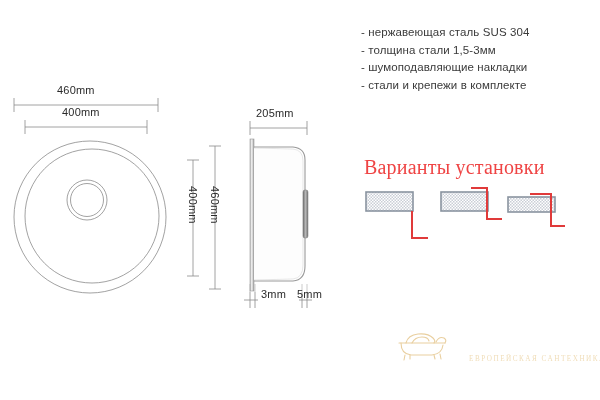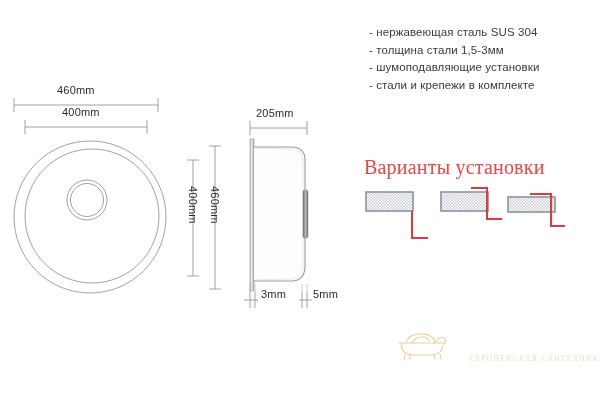--- a/index.html
+++ b/index.html
@@ -19,21 +19,20 @@
     position: absolute;
     left: 0; top: 0;
     width: 600px; height: 400px;
   }
   
   .spec-list {
     position: absolute;
     left: 361px;
     top: 24px;
     width: 232px;
-    margin-left: 8px;
   }
   .spec-item {
     font-size: 11.5px;
     line-height: 17.5px;
     color: #3a3a3a;
     white-space: nowrap;
     letter-spacing: 0.1px;
   }
   
   .variants-title {
@@ -200,33 +199,33 @@
   </g>
   <g>
     <rect x="508" y="197" width="47" height="15" fill="url(#hatch)" stroke="#8a94a0" stroke-width="1.6"></rect>
     <path d="M530,194 L551,194 L551,226 L565,226" fill="none" stroke="#e03a3a" stroke-width="2"></path>
   </g>
 </svg>
 
 <div class="spec-list">
   <div class="spec-item">- нержавеющая сталь SUS 304</div>
   <div class="spec-item">- толщина стали 1,5-3мм</div>
-  <div class="spec-item">- шумоподавляющие установки</div>
+  <div class="spec-item">- шумоподавляющие накладки</div>
   <div class="spec-item">- стали и крепежи в комплекте</div>
 </div>
 
 <div class="variants-title">Варианты установки</div>
 
 <div class="dim" style="left:57px; top:84px;">460mm</div>
 <div class="dim" style="left:62px; top:106px;">400mm</div>
 <div class="dim vert" style="left:199px; top:186px;">400mm</div>
 <div class="dim vert" style="left:221px; top:186px;">460mm</div>
 <div class="dim" style="left:256px; top:107px;">205mm</div>
 <div class="dim" style="left:261px; top:288px;">3mm</div>
-<div class="dim" style="left:313px; top:288px;">5mm</div>
+<div class="dim" style="left:297px; top:288px;">5mm</div>
 
 <div class="logo">
   <svg class="logo-mark" width="52" height="32" viewBox="0 0 52 32">
     <g fill="none" stroke="#e9cf9f" stroke-width="1.1" stroke-linecap="round">
       <path d="M3,13 Q3,24 13,25 L34,25 Q44,24 45,15"></path>
       <path d="M1,13 L47,13"></path>
       <path d="M8,13 Q10,5 20,4 Q30,3 35,8 Q38,11 36,13"></path>
       <path d="M14,13 Q17,7 24,7 Q30,7 31,11"></path>
       <path d="M38,12 Q41,6 46,8 Q49,10 47,13"></path>
       <path d="M7,25 L6,30 M12,25 L12,29 M36,25 L37,29 M42,24 L43,29"></path>

